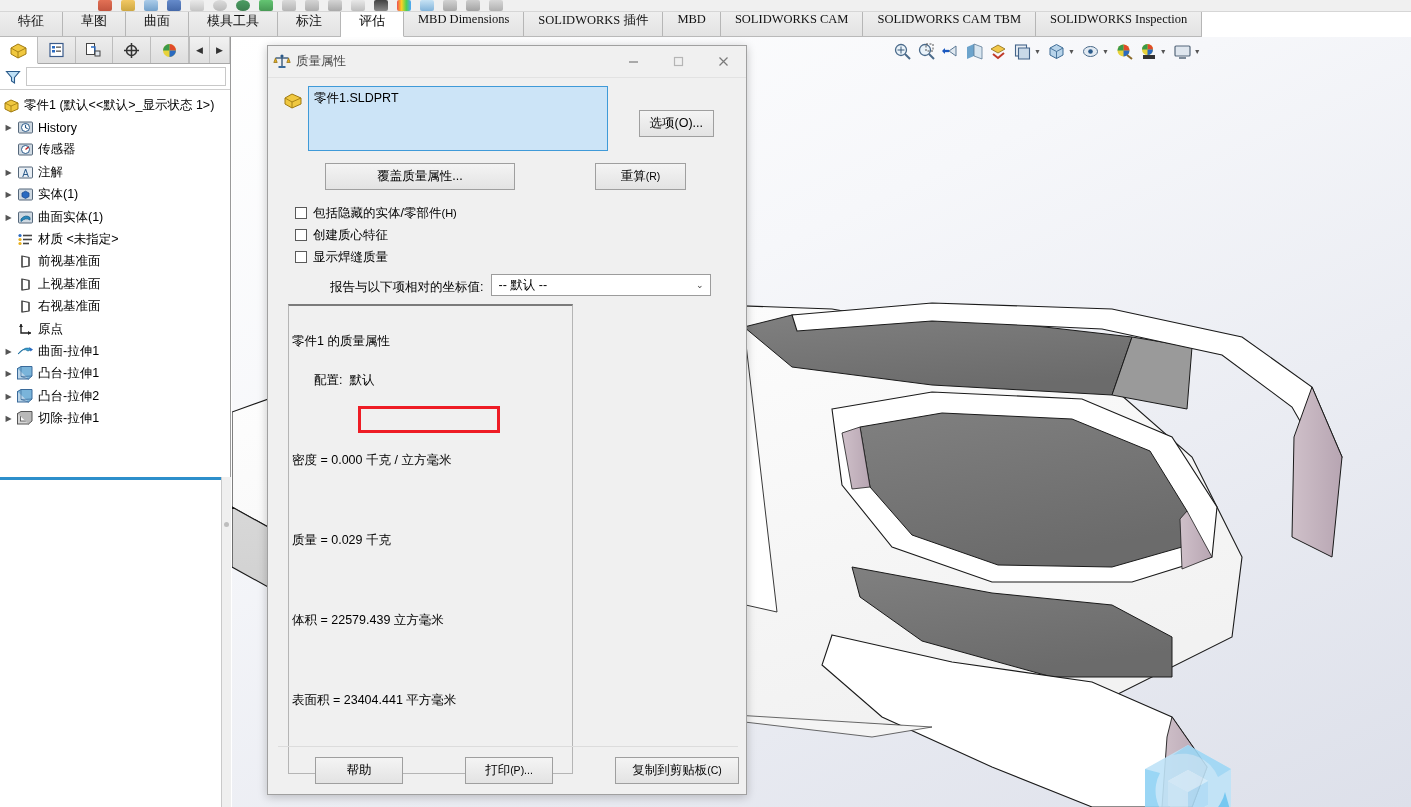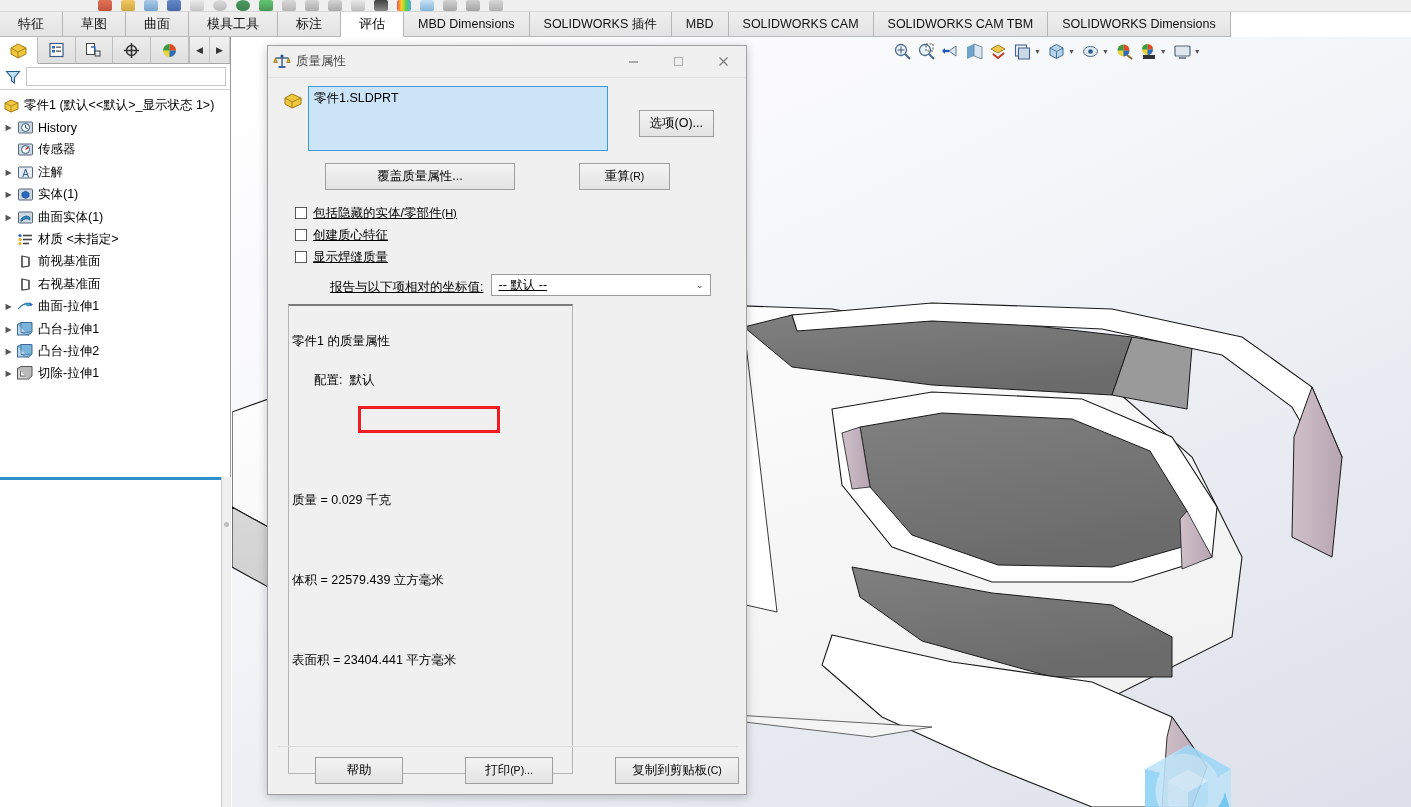--- a/index.html
+++ b/index.html
@@ -22,25 +22,25 @@
   .top-strip .ticons { display: flex; gap: 9px; padding-left: 98px; align-items: flex-end; }
   .top-strip .ti { width: 14px; height: 11px; border-radius: 2px; opacity: .85; }
 
   
   .tabrow {
     position: absolute; left: 0; top: 12px; width: 1411px; height: 25px;
     background: #e9e9e9; border-bottom: 1px solid #b9b9b9;
     display: flex; align-items: stretch;
   }
   .tab {
-    display: flex; align-items: center; justify-content: center;
+    display: flex; align-items: flex-start; justify-content: center;
     padding: 0 14px; font-size: 12.5px; color: #111;
     border-right: 1px solid #b6b6b6;
     background: linear-gradient(#efefef, #e3e3e3);
-    cursor: default; white-space: nowrap;
+    cursor: default; white-space: nowrap; font-family: Liberation Serif, serif;
   }
   .tab.cjk { font-size: 13px; padding: 0 18px; }
   .tab.active {
     background: #ffffff; color: #000;
     border-bottom: 1px solid #ffffff;
     margin-bottom: -1px;
   }
   .tabrow .tabfill { flex: 1; background: #ffffff; border-bottom: 1px solid #ffffff; margin-bottom:-1px;}
 
   
@@ -131,25 +131,25 @@
     border: 1px solid #3f9ad8; padding: 3px 5px; font-size: 12.5px; color:#000;
   }
   .optbtn-wrap { margin-left: auto; padding-top: 24px; padding-right: 22px;}
   .btn {
     background: linear-gradient(#f4f4f4,#e3e3e3);
     border: 1px solid #9f9f9f; font-size: 12.5px; color: #000;
     padding: 4px 10px; text-align: center; cursor: default;
     font-family: "Liberation Sans", sans-serif;
   }
   .btn .mn { font-size: 10.5px; }
-  .row2 { display: flex; gap: 64px; padding: 12px 0 0 47px; }
+  .row2 { display: flex; gap: 80px; padding: 12px 0 0 47px; }
   .row2 .btn { width: 190px; }
   .row2 .btn.small { width: 91px; }
 
-  .checks { padding: 12px 0 0 17px; text-decoration: underline; }
+  .checks { padding: 12px 0 0 17px; }
   .ckrow { display: flex; align-items: center; height: 22px; font-size: 12.5px; }
   .ckbox {
     width: 12px; height: 12px; border: 1px solid #5a5a5a; background: #fff;
     margin-right: 6px; flex: none;
   }
   .coordrow { display: flex; align-items: flex-end; padding: 6px 0 0 35px; font-size: 12.5px; }
   .combo {
     margin-left: 8px; width: 220px; height: 22px; background: #fff;
     border: 1px solid #9c9c9c; display: flex; align-items: center;
     padding-left: 6px; font-size: 12.5px; position: relative;
@@ -236,21 +236,21 @@
   <div class="tab">
         <span>MBD</span>
       </div>
   <div class="tab">
         <span>SOLIDWORKS CAM</span>
       </div>
   <div class="tab">
         <span>SOLIDWORKS CAM TBM</span>
       </div>
   <div class="tab">
-        <span>SOLIDWORKS Dimensions</span>
+        <span>SOLIDWORKS Inspection</span>
       </div>
   <div class="tabfill"></div>
 </div>
 
 <div class="graphics">
 
   <div class="vptoolbar">
     <div class="vpi">
       <svg width="19" height="19" viewBox="0 0 19 19">
             <circle cx="8" cy="8" r="5.5" fill="#eaf3fa" stroke="#4a6a8a" stroke-width="1.3"></circle>
@@ -559,32 +559,53 @@
       <span class="exp"></span>
       <span class="tico">
         <svg width="17" height="15" viewBox="0 0 17 15">
               <path d="M5 2 L12 3.5 L12 12 L5 13 Z" fill="none" stroke="#444" stroke-width="1.1"></path>
               <path d="M5 2 L5 13 M12 3.5 L12 12" stroke="#444" stroke-width="1.1"></path>
             </svg>
       </span>
       <span class="tlabel">前视基准面</span>
     </div>
 
-
     <div class="trow">
       <span class="exp"></span>
       <span class="tico">
         <svg width="17" height="15" viewBox="0 0 17 15">
               <path d="M5 2 L12 3.5 L12 12 L5 13 Z" fill="none" stroke="#444" stroke-width="1.1"></path>
               <path d="M5 2 L5 13 M12 3.5 L12 12" stroke="#444" stroke-width="1.1"></path>
             </svg>
       </span>
+      <span class="tlabel">上视基准面</span>
+    </div>
+
+    <div class="trow">
+      <span class="exp"></span>
+      <span class="tico">
+        <svg width="17" height="15" viewBox="0 0 17 15">
+              <path d="M5 2 L12 3.5 L12 12 L5 13 Z" fill="none" stroke="#444" stroke-width="1.1"></path>
+              <path d="M5 2 L5 13 M12 3.5 L12 12" stroke="#444" stroke-width="1.1"></path>
+            </svg>
+      </span>
       <span class="tlabel">右视基准面</span>
     </div>
 
+    <div class="trow">
+      <span class="exp"></span>
+      <span class="tico">
+        <svg width="17" height="15" viewBox="0 0 17 15">
+              <path d="M4 2 V11 H14" stroke="#222" stroke-width="1.4" fill="none"></path>
+              <path d="M4 2 l-2 3 h4 Z" fill="#222"></path>
+              <path d="M14 11 l-3 -2 v4 Z" fill="#222"></path>
+            </svg>
+      </span>
+      <span class="tlabel">原点</span>
+    </div>
 
     <div class="trow">
       <span class="exp">▶</span>
       <span class="tico">
         <svg width="19" height="15" viewBox="0 0 19 15">
               <path d="M2 10 q5 -7 10 -3 l3 -1.5 q-5 -4 -11 3 Z" fill="#3aa8d8" stroke="#1a6a9a" stroke-width=".8"></path>
               <path d="M13 3 l4 2.5 l-2.5 2 Z" fill="#2a6ac0"></path>
             </svg>
       </span>
       <span class="tlabel">曲面-拉伸1</span>
@@ -715,20 +736,21 @@
           <span class="car">⌄</span>
         </div>
       </div>
     </div>
 
     <div class="results">
       <div class="rtext">
         <div class="rline">零件1 的质量属性</div>
         <div class="rline" style="padding-left:22px">配置:  默认</div>
         <div class="rgap"></div>
+        <div class="rline">密度 = 0.000 千克 / 立方毫米</div>
         <div class="rgap"></div>
         <div class="rline">质量 = 0.029 千克</div>
         <div class="rgap"></div>
         <div class="rline">体积 = 22579.439 立方毫米</div>
         <div class="rgap"></div>
         <div class="rline">表面积 = 23404.441 平方毫米</div>
         <div class="rgap"></div>
         
         
         

